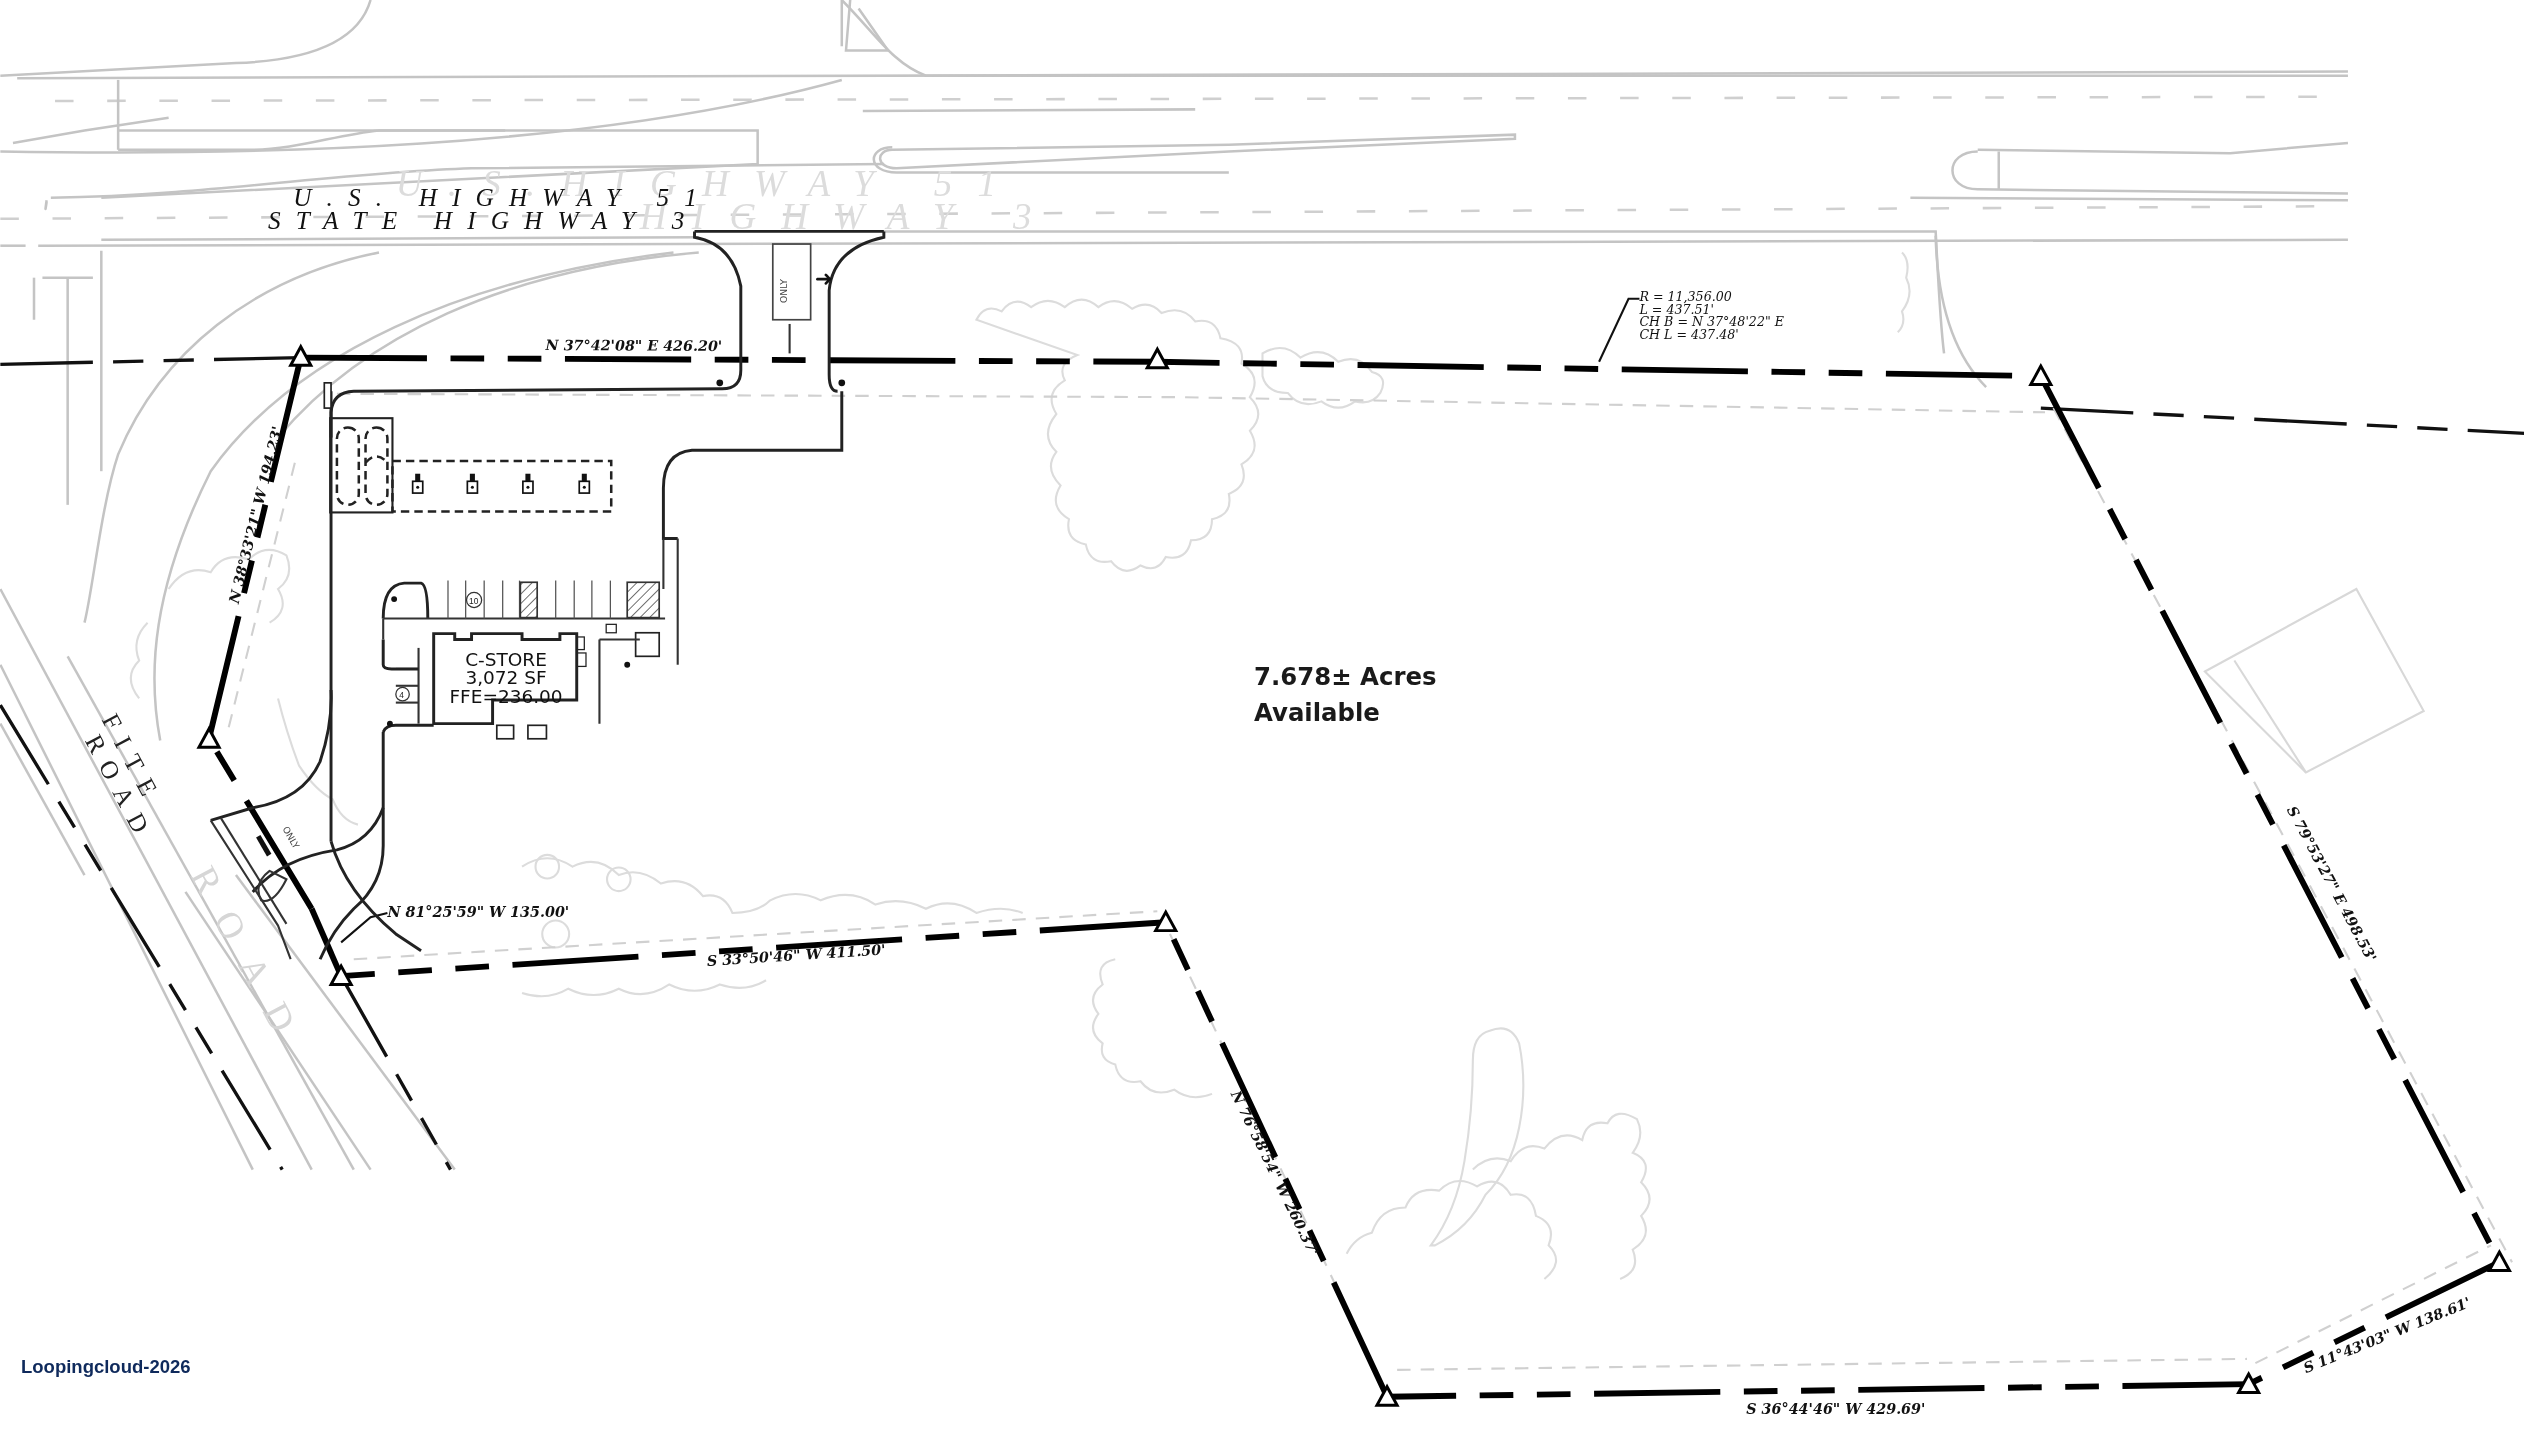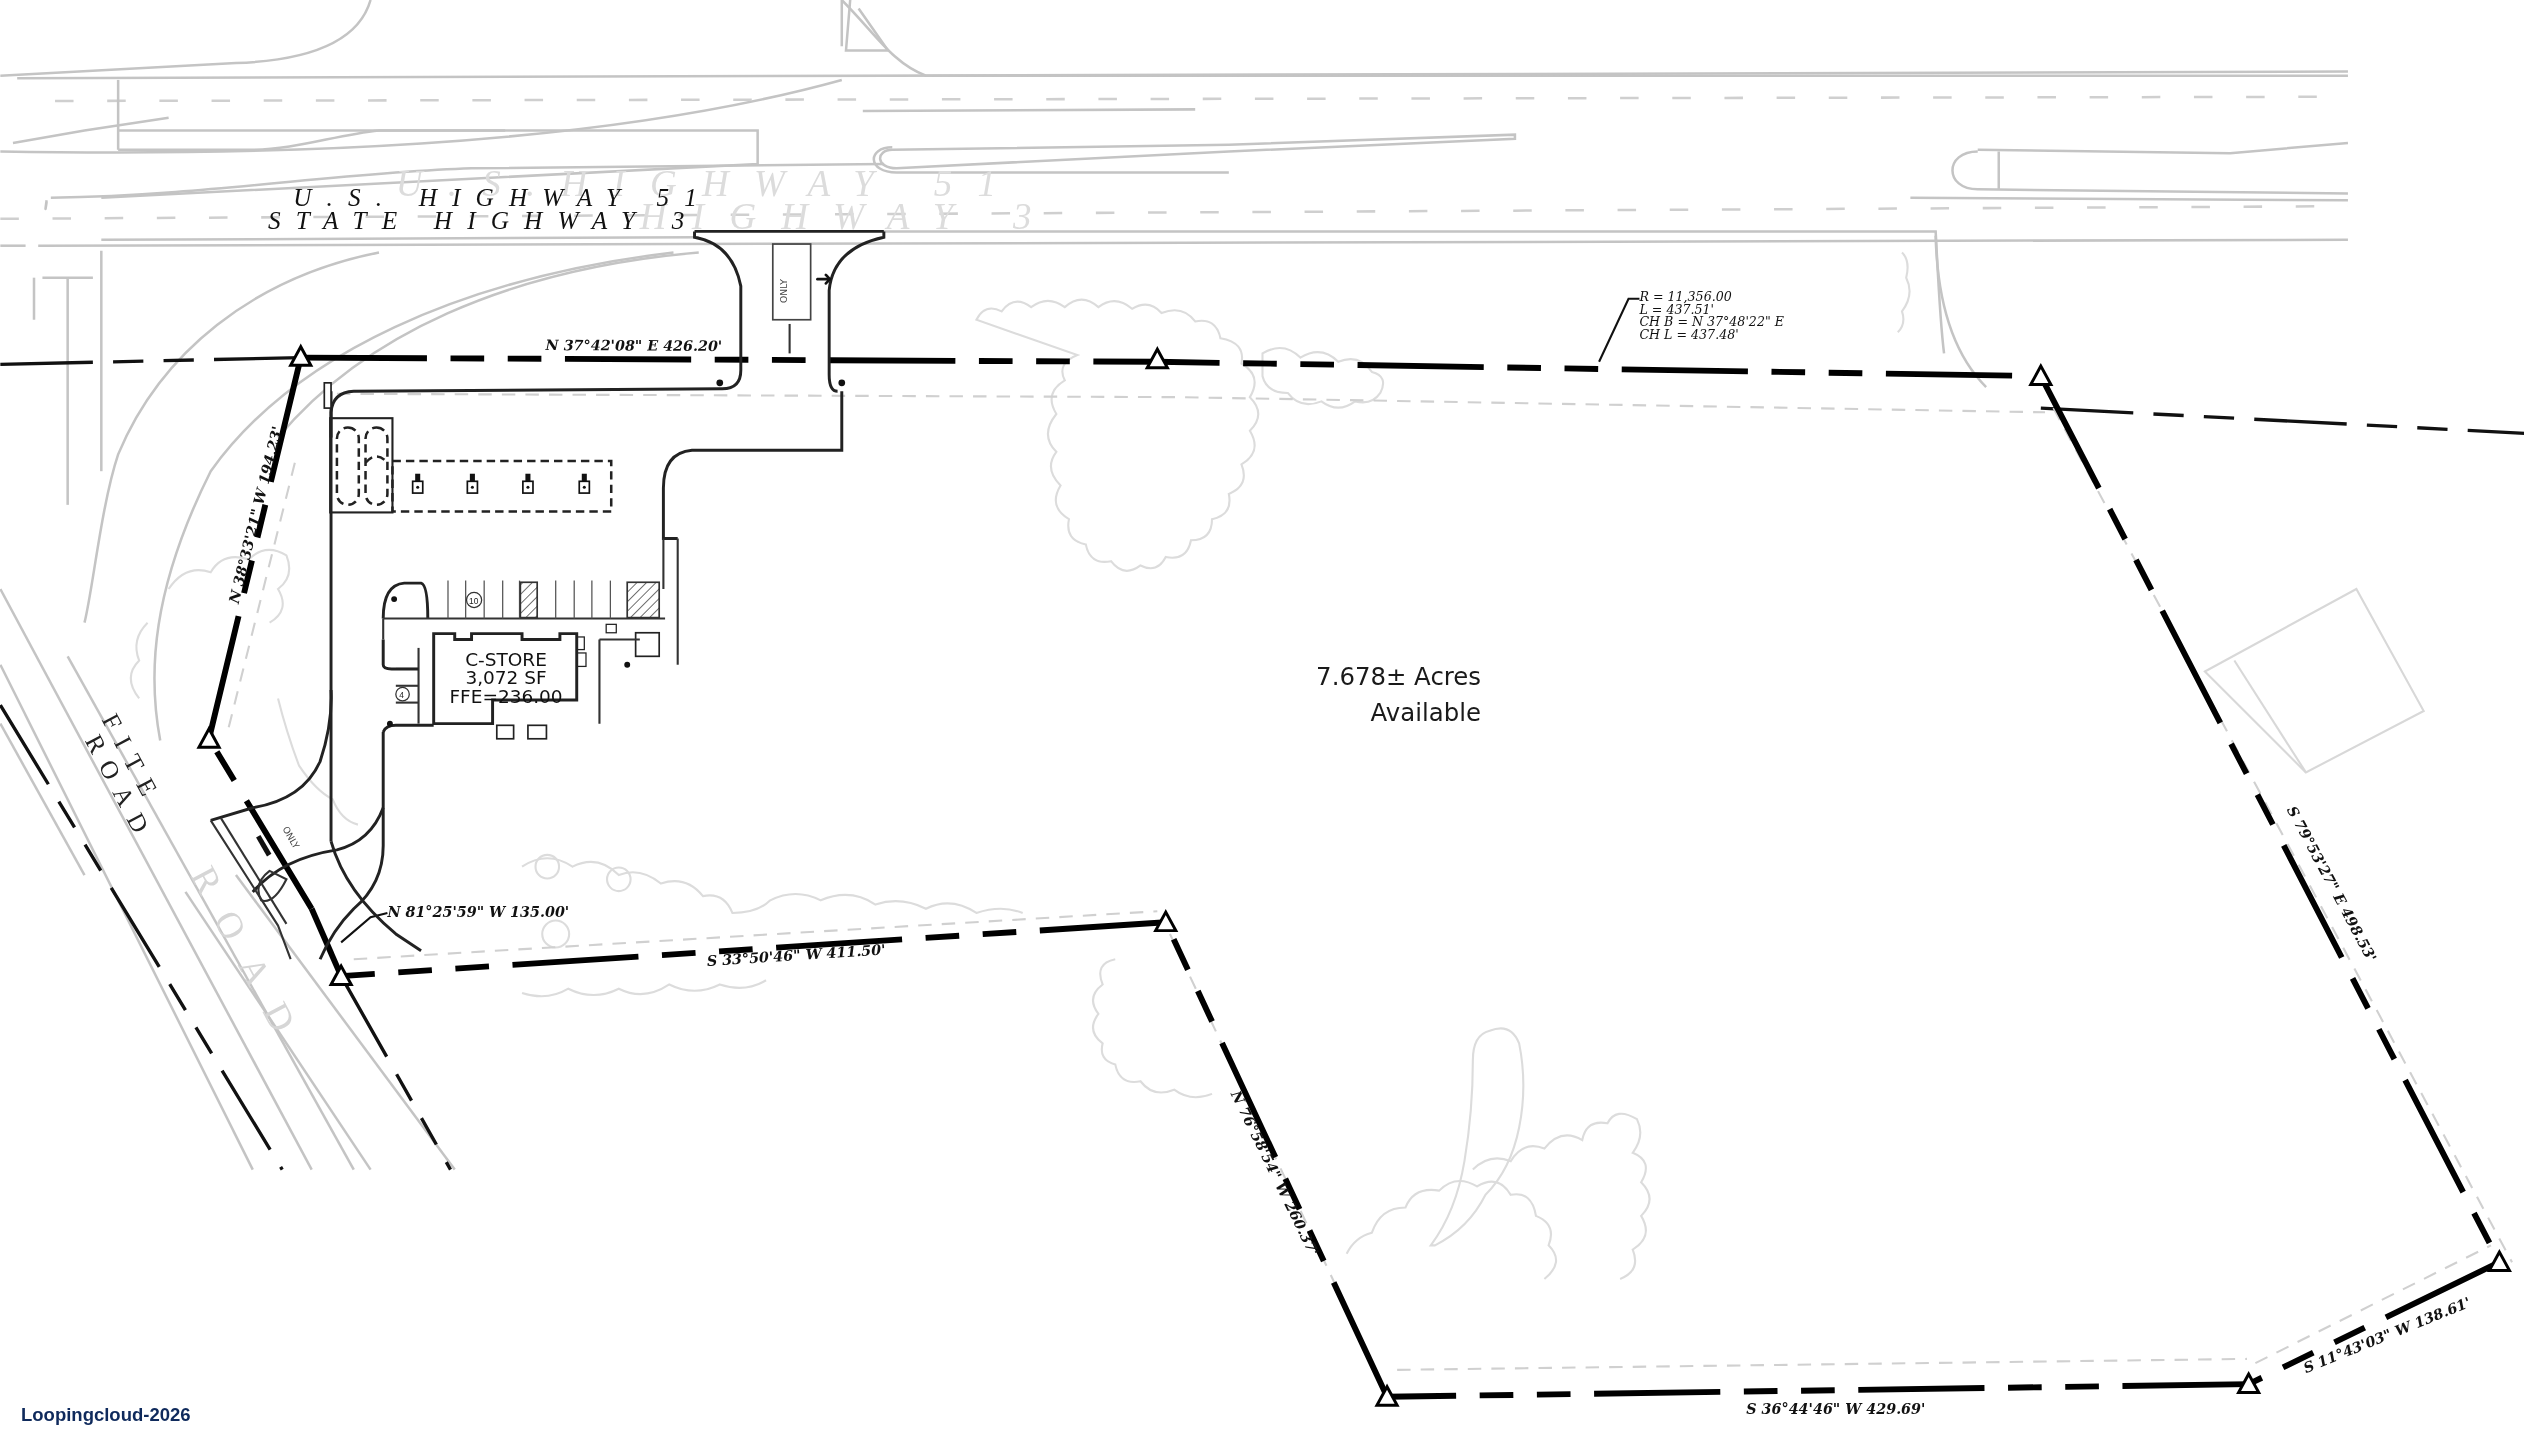--- a/index.html
+++ b/index.html
@@ -21,24 +21,24 @@
   .brg { font-family:"DejaVu Serif", serif; font-style:italic; font-weight:bold; font-size:17px; fill:#111; }
   .hwy { font-family:"Liberation Serif", serif; font-style:italic; font-size:30px; fill:#111; letter-spacing:18px; }
   .hwy-ghost { font-family:"Liberation Serif", serif; font-style:italic; font-size:44px; fill:#dcdcdc; letter-spacing:30px; }
   .road-name { font-family:"Liberation Serif", serif; font-size:30px; fill:#222; letter-spacing:14px; }
   .road-name-ghost { font-family:"Liberation Serif", serif; font-size:44px; fill:#d6d6d6; letter-spacing:30px; }
   .bldg-text { font-family:"DejaVu Sans", sans-serif; font-size:22px; fill:#111; }
   .curve { font-family:"DejaVu Serif", serif; font-style:italic; font-size:15px; fill:#111; }
   .small { font-family:"DejaVu Sans", sans-serif; font-size:11px; fill:#444; }
   .acres {
     position:absolute; left:1254px; top:659px; width:227px;
-    text-align:right; font-family:"DejaVu Sans", sans-serif; font-size:24.4px; line-height:36px; color:#1a1a1a;
+    text-align:left; font-family:"DejaVu Sans", sans-serif; font-size:24.4px; line-height:36px; color:#1a1a1a;font-weight:bold;
   }
   .watermark {
-    position:absolute; left:21px; top:1404px;
+    position:absolute; left:21px; top:1356px;
     font-family:"Liberation Sans", sans-serif; font-weight:bold; font-size:18.5px; color:#0f2a5c;
   }
 </style>
 </head>
 <body>
 
 <svg class="plan" viewBox="0 0 3000 1728" xmlns="http://www.w3.org/2000/svg">
   <defs>
     <pattern id="hatch" width="8" height="8" patternUnits="userSpaceOnUse" patternTransform="rotate(45)">
       <line x1="0" y1="0" x2="0" y2="8" stroke="#555" stroke-width="2"></line>

